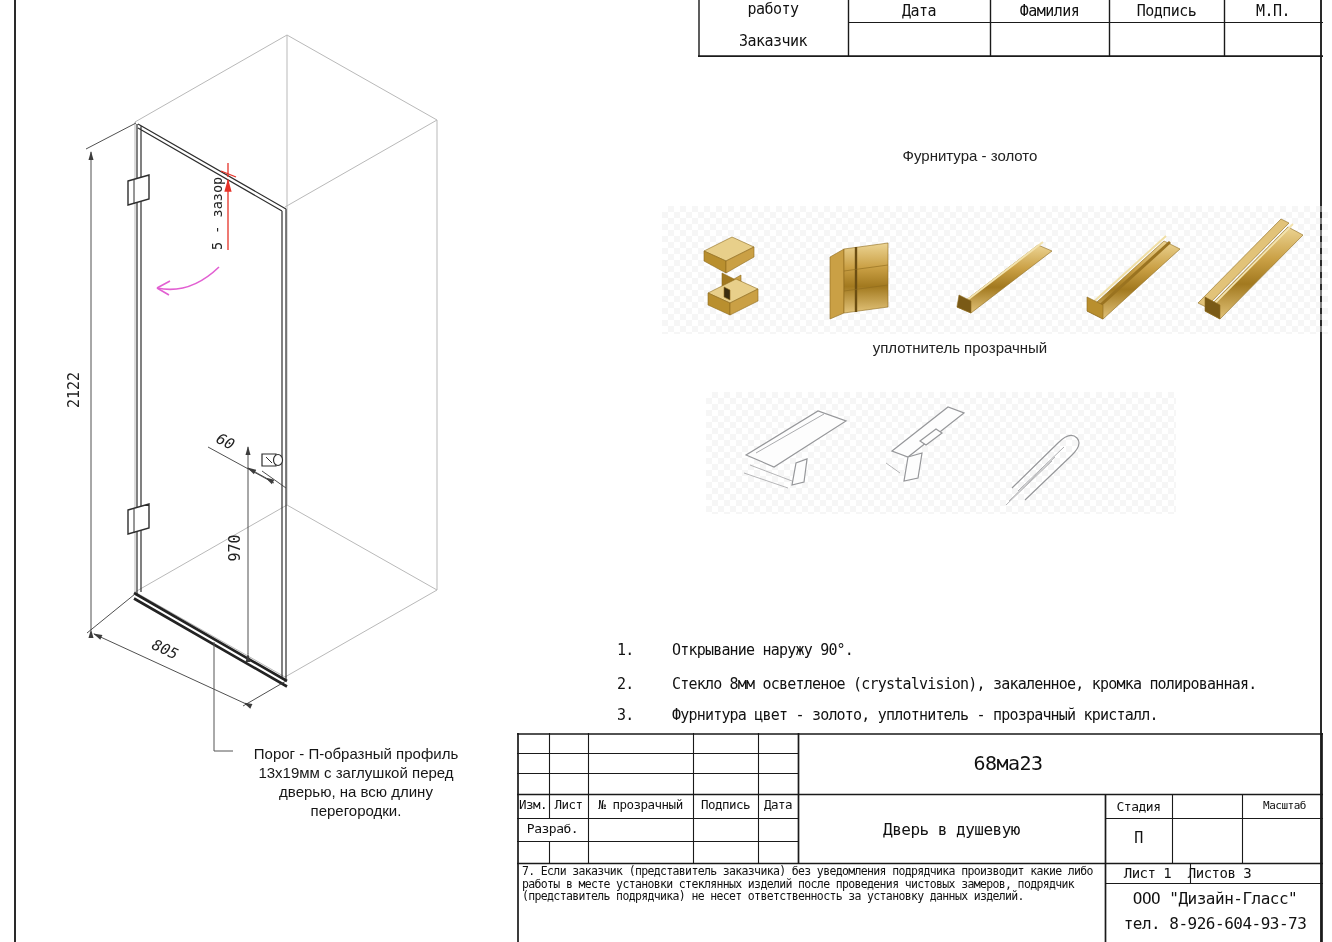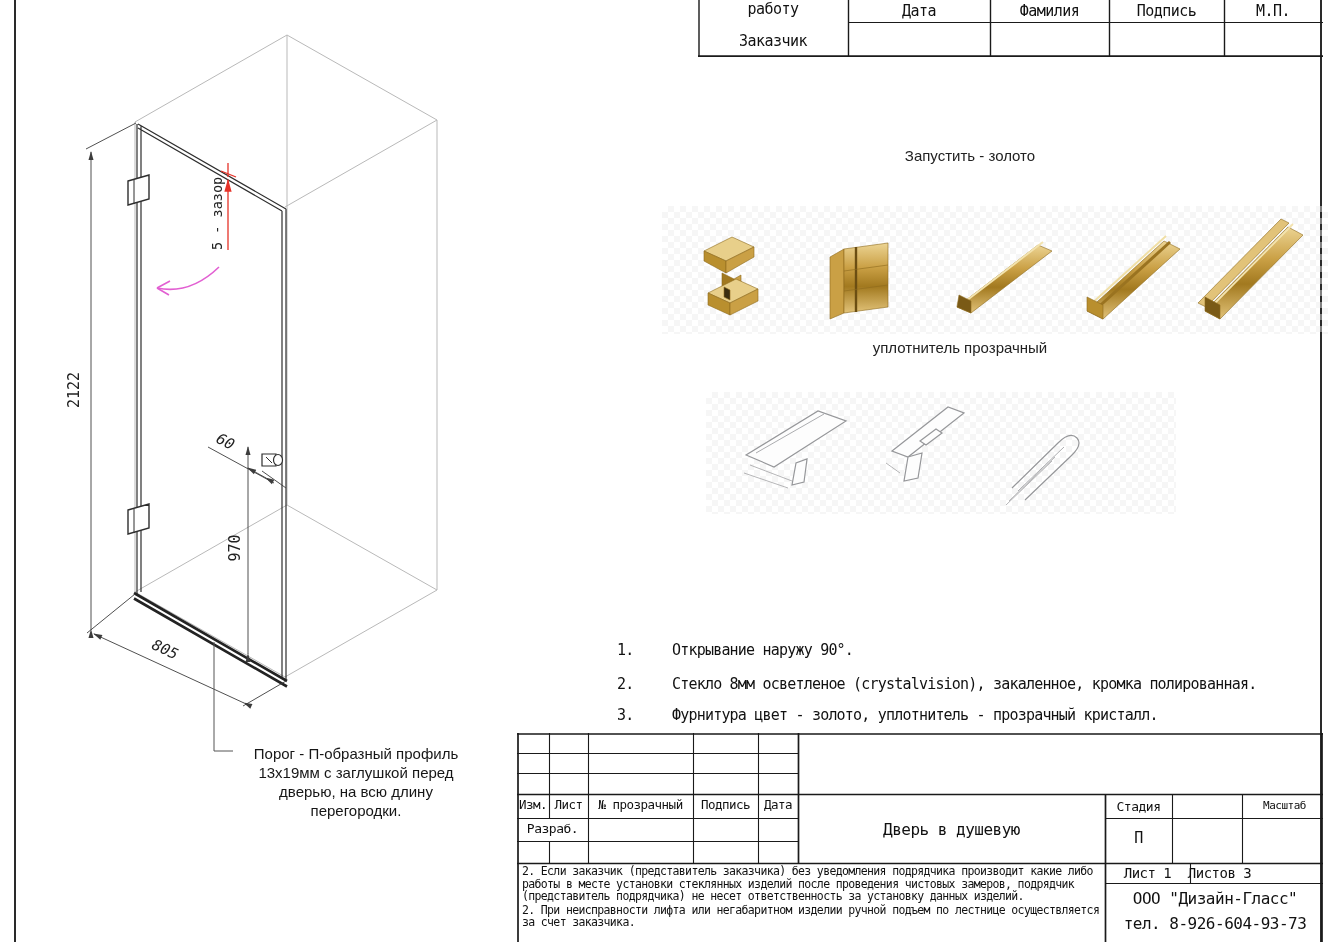--- a/index.html
+++ b/index.html
@@ -104,21 +104,21 @@
     <path d="M150,22.5 H625" stroke="#1a1a1a" stroke-width="1.2"></path>
   </svg>
   <div class="abs cad ctr" style="left:0;top:-16px;width:150px;font-size:15px;line-height:17px">Запустить в работу</div>
   <div class="abs cad ctr" style="left:0;top:32px;width:150px;font-size:15px">Заказчик</div>
   <div class="abs cad ctr" style="left:150px;top:2px;width:142px;font-size:15px">Дата</div>
   <div class="abs cad ctr" style="left:292px;top:2px;width:119px;font-size:15px">Фамилия</div>
   <div class="abs cad ctr" style="left:411px;top:2px;width:115px;font-size:15px">Подпись</div>
   <div class="abs cad ctr" style="left:526px;top:2px;width:98px;font-size:15px">М.П.</div>
 </div>
 
-<div class="abs ctr" style="left:660px;top:147px;width:620px;font-size:15px;color:#222">Запустить - золото</div>
+<div class="abs ctr" style="left:660px;top:147px;width:620px;font-size:15px;color:#222">Фурнитура - золото</div>
 <div class="abs checker" style="left:662px;top:206px;width:666px;height:128px"></div>
 
 <svg class="abs" style="left:660px;top:195px" width="672" height="150" viewBox="0 0 672 150">
   <defs>
     <linearGradient id="g1" x1="0" y1="0" x2="0" y2="1">
       <stop offset="0" stop-color="#ecd493"></stop>
         <stop offset="0.35" stop-color="#caa045"></stop>
       <stop offset="0.62" stop-color="#a2791f"></stop>
         <stop offset="1" stop-color="#e2c379"></stop>
     </linearGradient>
@@ -204,28 +204,28 @@
              M0,85.5 H281 M588,85.5 H806 M0,108.5 H281 M655.5,61 V130 M725.5,61 V130 M673.5,130 V150 M588,150.5 H806" stroke="#1a1a1a" stroke-width="1.1" fill="none"></path>
   </svg>
 
   <div class="abs cad ctr" style="left:0;top:64px;width:32px;font-size:12.5px">Изм.</div>
   <div class="abs cad ctr" style="left:32px;top:64px;width:39px;font-size:12.5px">Лист</div>
   <div class="abs cad ctr" style="left:71px;top:64px;width:105px;font-size:12.5px">№ прозрачный</div>
   <div class="abs cad ctr" style="left:176px;top:64px;width:65px;font-size:12.5px">Подпись</div>
   <div class="abs cad ctr" style="left:241px;top:64px;width:40px;font-size:12.5px">Дата</div>
   <div class="abs cad ctr" style="left:0;top:88px;width:71px;font-size:13px">Разраб.</div>
 
+  <div class="abs cad ctr" style="left:281px;top:18px;width:420px;font-size:20px">68ма23</div>
   <div class="abs cad ctr" style="left:281px;top:87px;width:307px;font-size:16px">Дверь в душевую</div>
 
   <div class="abs cad ctr" style="left:588px;top:66px;width:67px;font-size:13px">Стадия</div>
   <div class="abs cad ctr" style="left:588px;top:96px;width:67px;font-size:15px">П</div>
   <div class="abs cad ctr" style="left:725px;top:66px;width:85px;font-size:11px">Масштаб</div>
 
   <div class="abs cad ctr" style="left:588px;top:132px;width:85px;font-size:14px">Лист 1</div>
   <div class="abs cad ctr" style="left:636px;top:132px;width:133px;font-size:14px">Листов 3</div>
   <div class="abs cad ctr" style="left:590px;top:156px;width:216px;font-size:16px">ООО "Дизайн-Гласс"</div>
   <div class="abs cad ctr" style="left:590px;top:181px;width:216px;font-size:16px">тел. 8-926-604-93-73</div>
 
   <div class="abs" style="left:5px;top:132px;width:578px">
-    <div class="cad" style="font-size:11.5px;letter-spacing:-0.65px;line-height:12.6px">2. Если заказчик (представитель заказчика) без уведомления подрядчика производит какие либо работы в месте установки стеклянных изделий после проведения чистовых замеров, подрядчик (представитель подрядчика) не несет ответственность за установку данных изделий.</div>
-    <div class="cad" style="font-size:11.5px;letter-spacing:-0.65px;line-height:12.6px;margin-top:1px">2. При неисправности лифта или негабаритном изделии ручной подъем по лестнице осуществляется за счет заказчика.</div>
+    <div class="cad" style="font-size:11.5px;letter-spacing:-0.65px;line-height:12.6px">7. Если заказчик (представитель заказчика) без уведомления подрядчика производит какие либо работы в месте установки стеклянных изделий после проведения чистовых замеров, подрядчик (представитель подрядчика) не несет ответственность за установку данных изделий.</div>
   </div>
 </div>
 
 </body></html>

